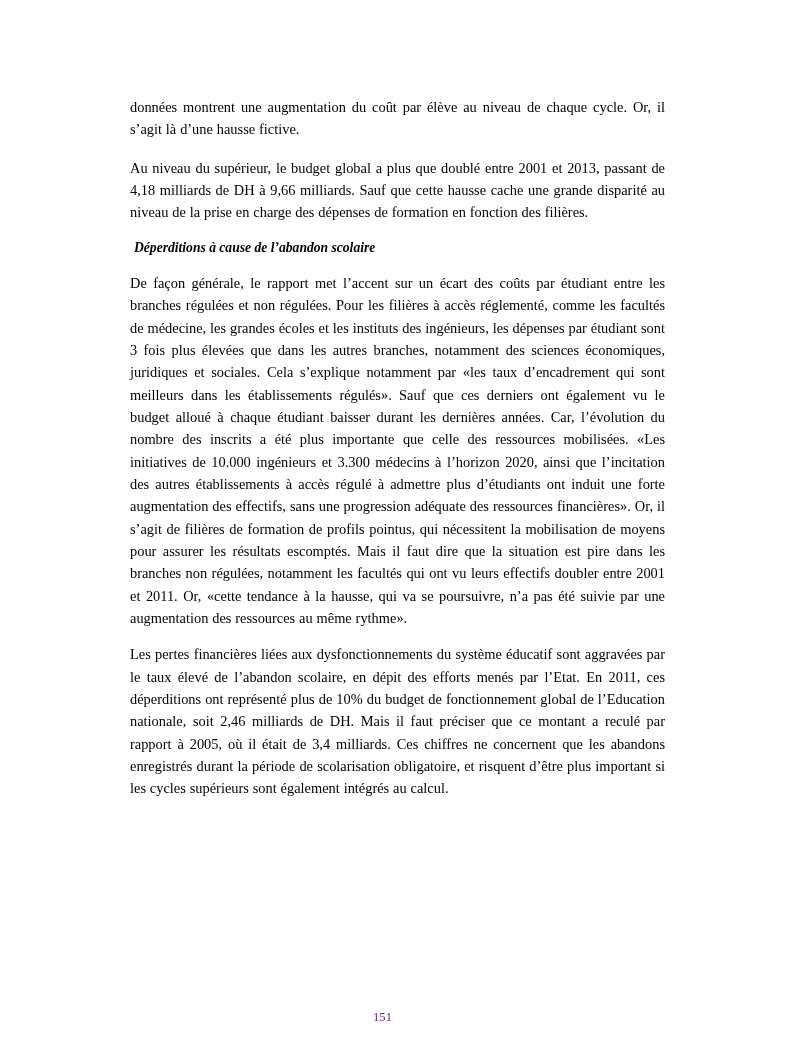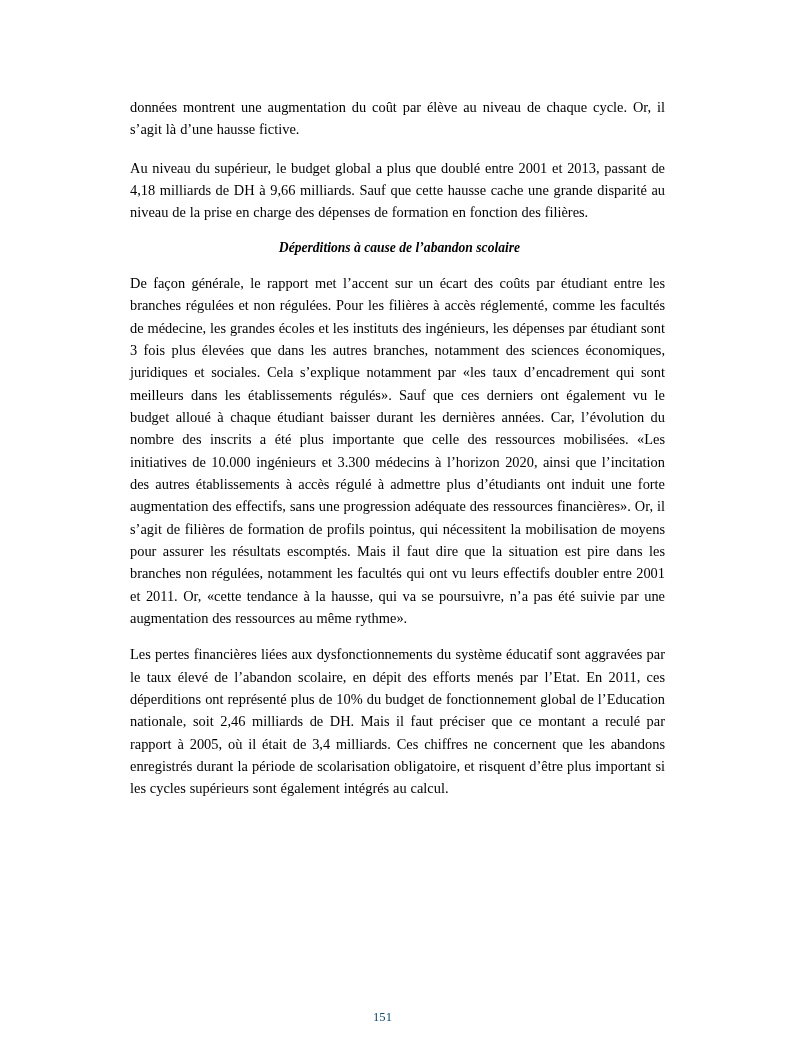--- a/index.html
+++ b/index.html
@@ -40,31 +40,31 @@
   p.para.first {
     margin-bottom: 16px;
   }
   p.heading {
     margin: 0 0 14px 0;
     padding-left: 4px;
     font-size: 13.6px;
     font-weight: bold;
     font-style: italic;
     line-height: 1.5;
-    text-align: center;
+    text-align: left;
   }
   .page-number {
     position: absolute;
     left: 0;
     right: 0;
     bottom: 38px;
     text-align: center;
     font-size: 12.6px;
     font-family: "Liberation Serif", "DejaVu Serif", serif;
-    color: #0c4a6e;
+    color: #701a75;
   }
 </style>
 </head>
 <body>
 
 <div class="page">
   <div class="content">
 
     <p class="para first">données montrent une augmentation du coût par élève au niveau de chaque cycle. Or, il s’agit là d’une hausse fictive.</p>
 

